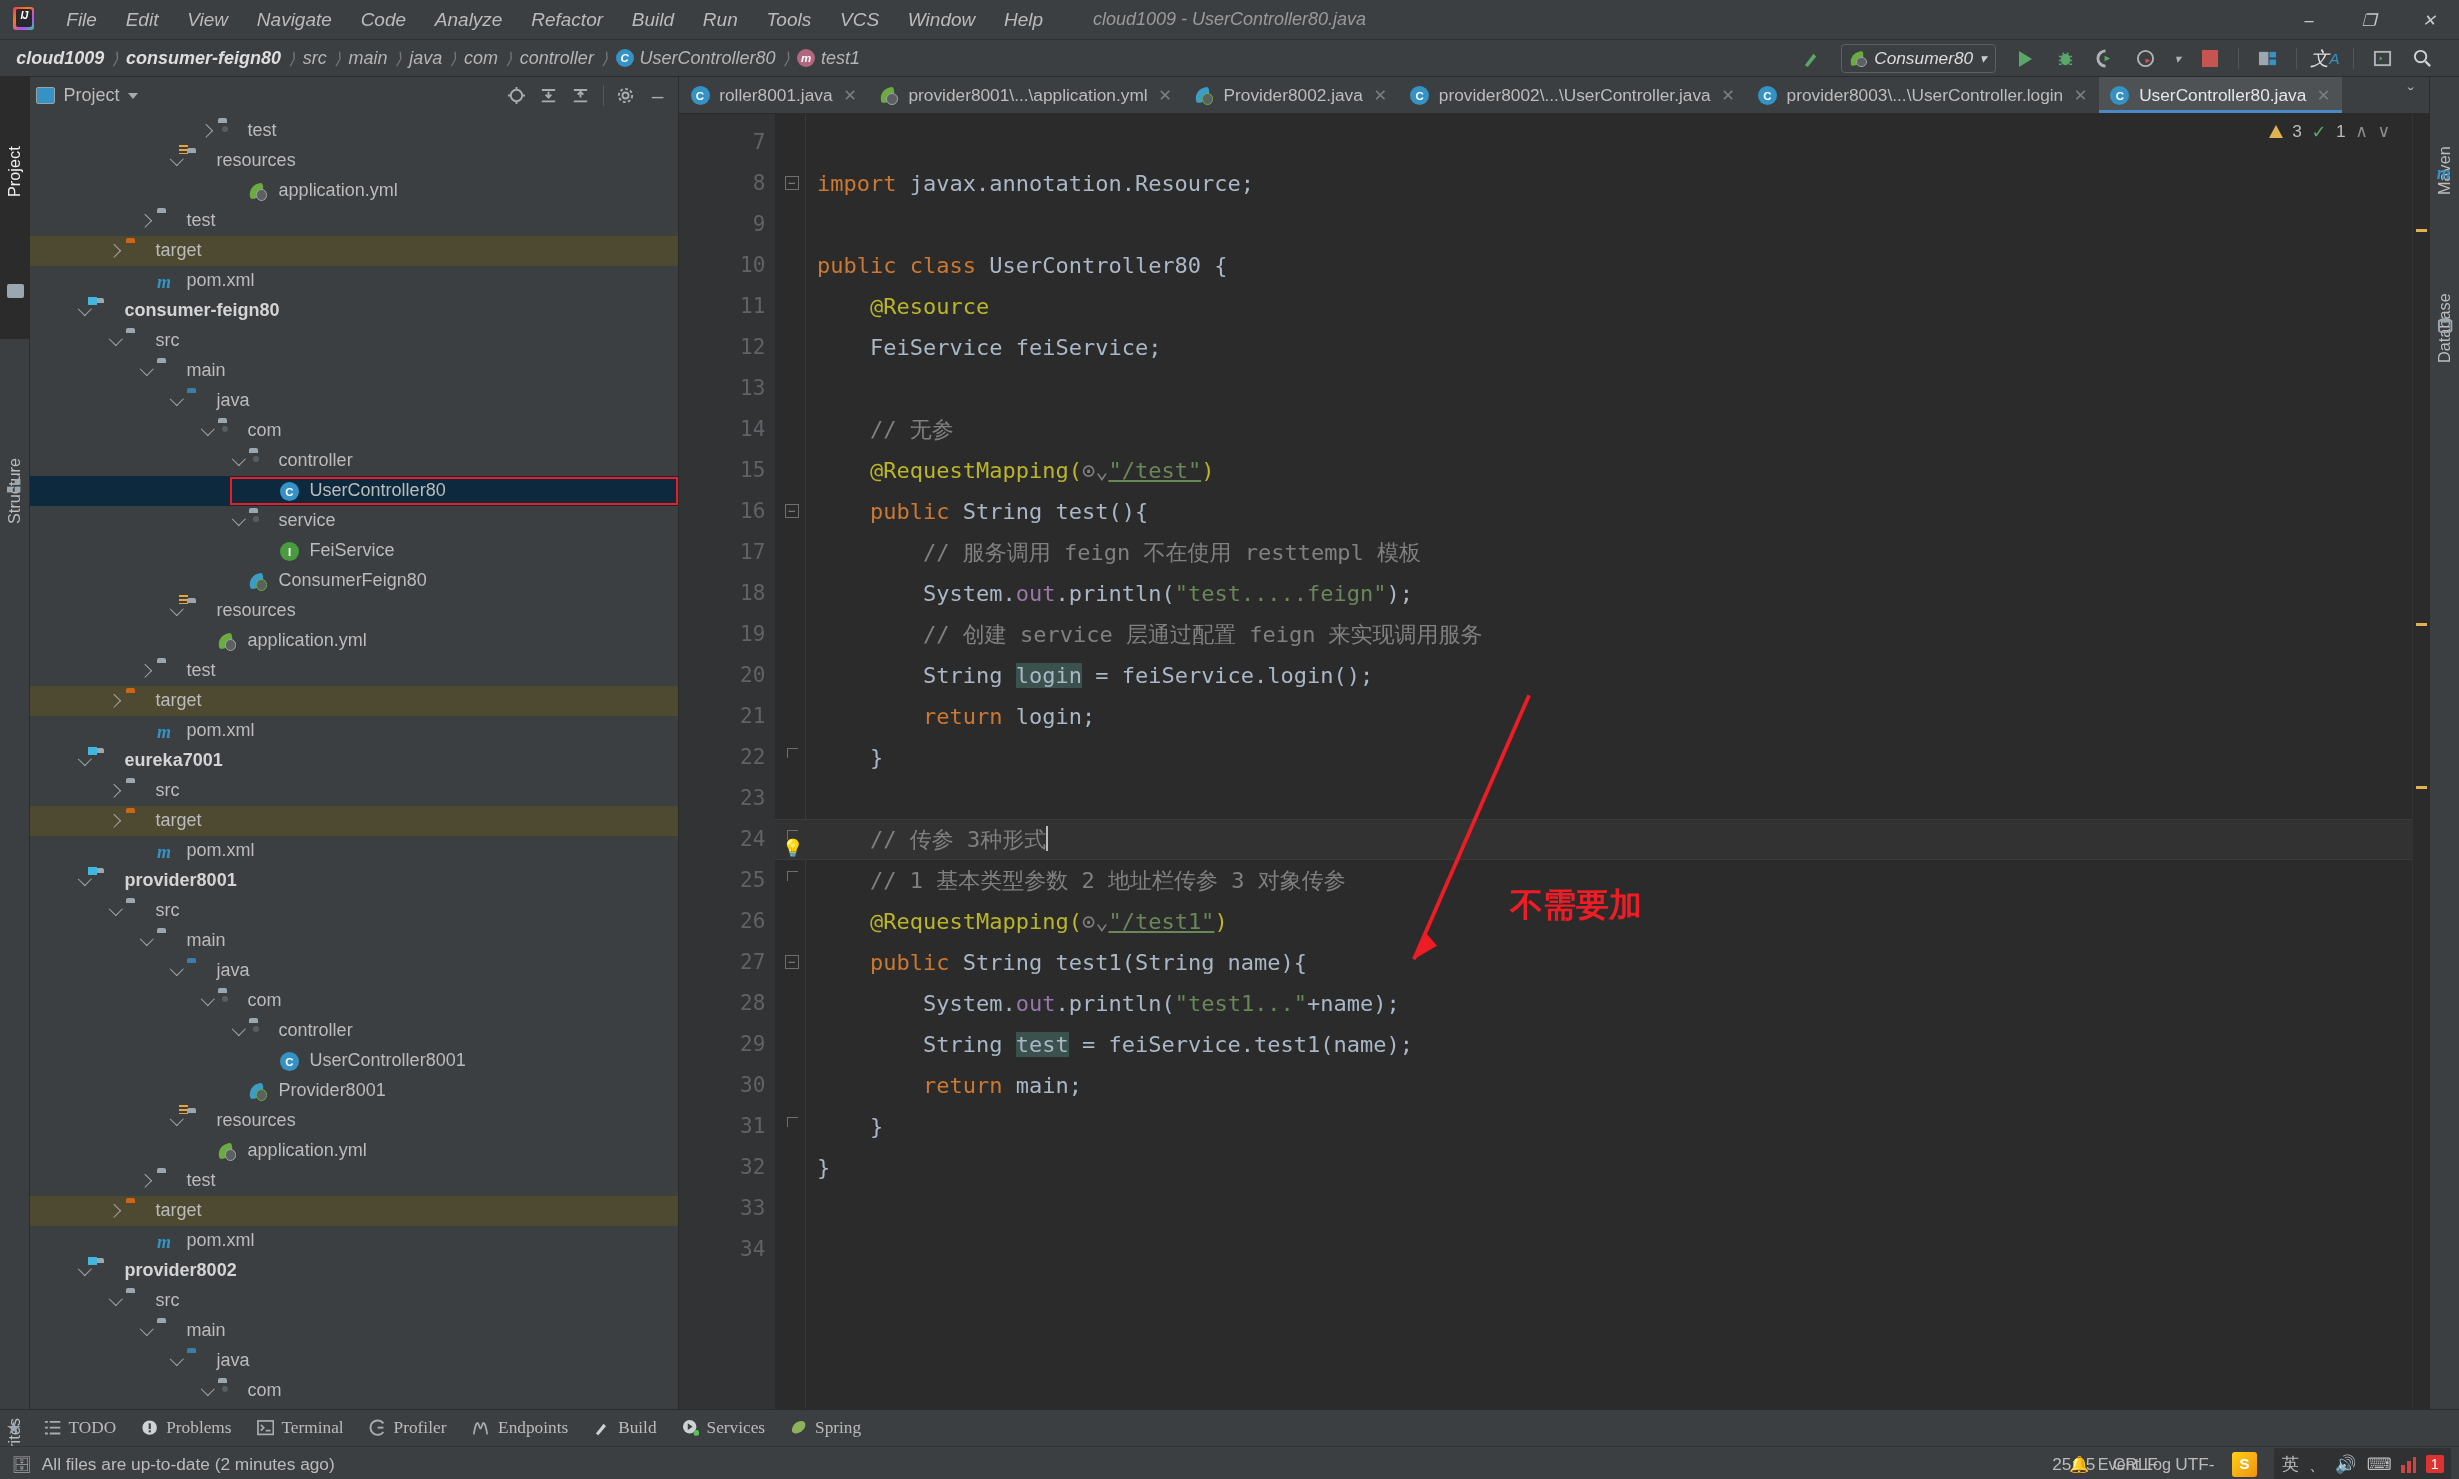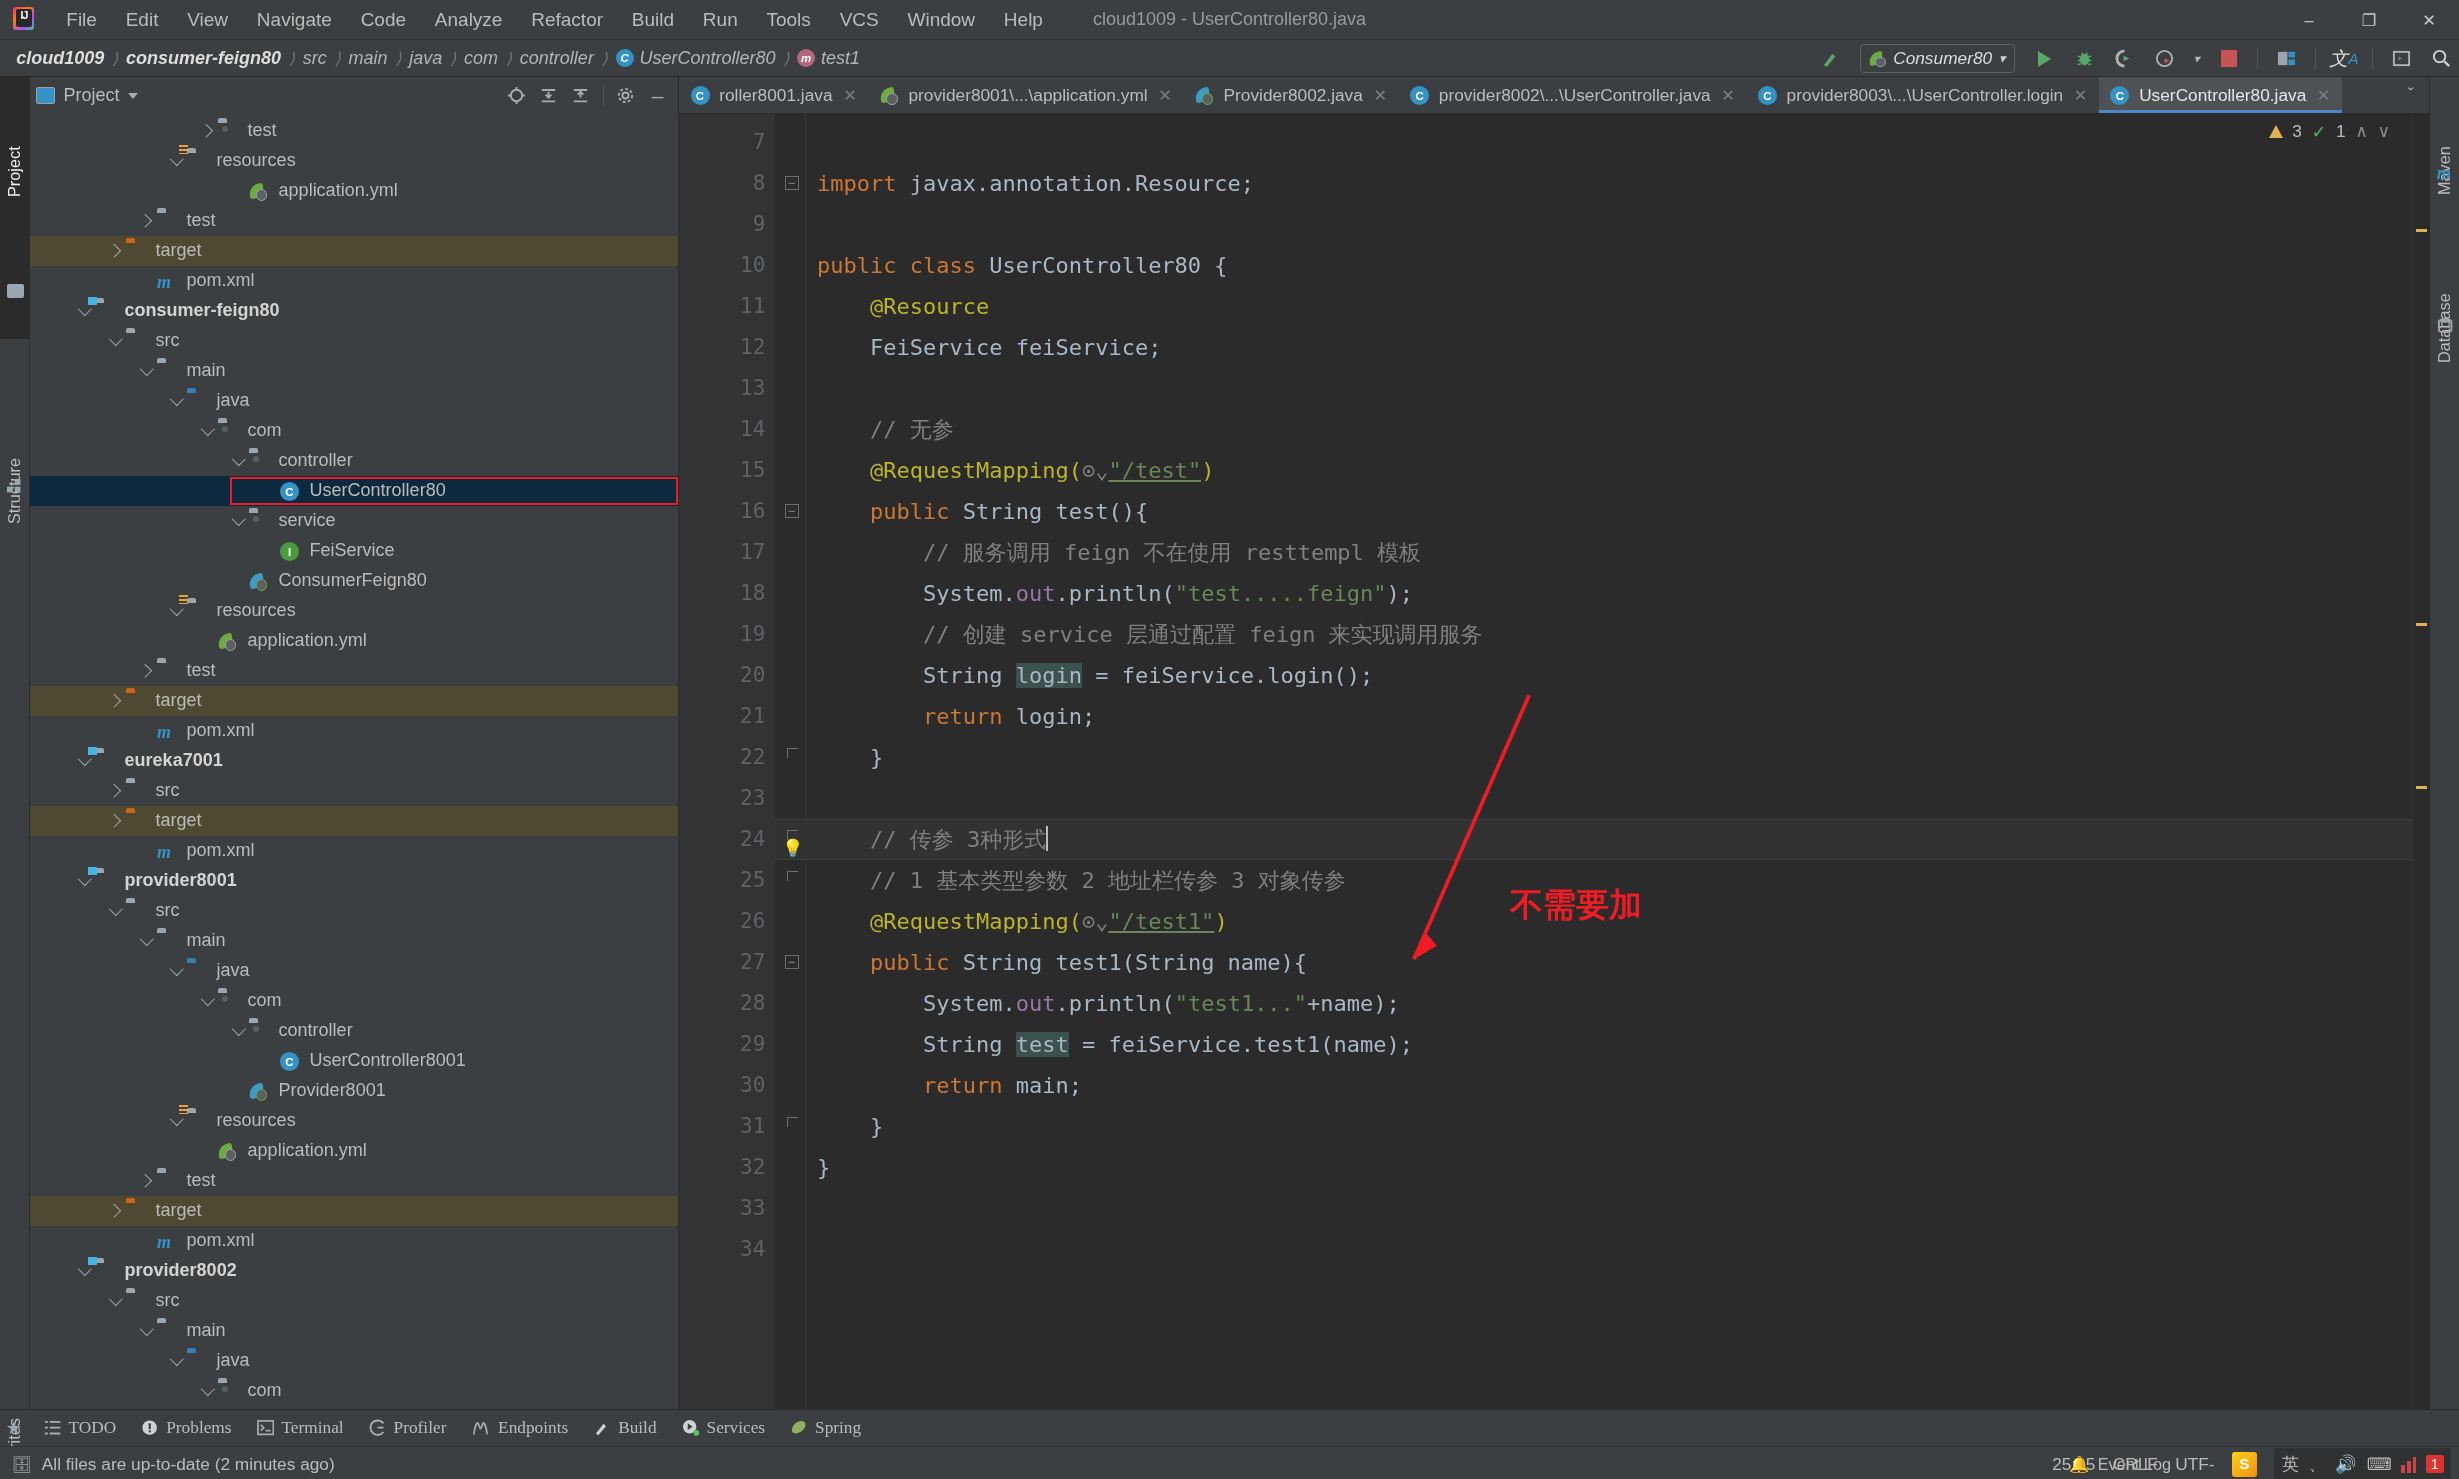--- a/index.html
+++ b/index.html
@@ -10,20 +10,21 @@
     overflow: hidden;
   }
   body { position: relative; }
 
   
   .titlebar {
     height: 40px; background: #3c3f41;
     display: flex; align-items: center;
     position: relative;
     border-bottom: 1px solid #323232;
+    font-style: italic;
   }
   .ij-logo {
     width: 27px; height: 27px; margin-left: 11.5px; margin-right: 13.4px;
     position: relative; flex: none;
   }
   .ij-logo .sq {
     position: absolute; left: 1.9px; top: 1px; width: 21px; height: 23px;
     background: linear-gradient(135deg, #fe315d 0%, #f97a12 35%, #b24dff 70%, #21d789 100%);
     border-radius: 2.9px;
   }
@@ -71,21 +72,21 @@
   .badge-ic {
     width: 18px; height: 18px; border-radius: 50%;
     font-size: 11.5px; color: #fff; display: flex;
     align-items: center; justify-content: center; font-weight: bold;
     flex: none;
   }
   .badge-c { background: #3592c4; }
   .badge-m { background: #b1687f; }
 
   .nav-right {
-    position: absolute; right: 1px; top: 0; height: 37px;
+    position: absolute; right: 20px; top: 0; height: 37px;
     display: flex; align-items: center; gap: 7px;
   }
   .tb-btn {
     width: 33px; height: 31px; display: flex; align-items: center;
     justify-content: center; color: #afb1b3; font-size: 16.3px;
   }
   .runcfg {
     display: flex; align-items: center; gap: 6.7px;
     border: 1px solid #5e6060; border-radius: 3.8px;
     padding: 2.9px 8.6px; height: 29px; margin: 0 5.8px;

